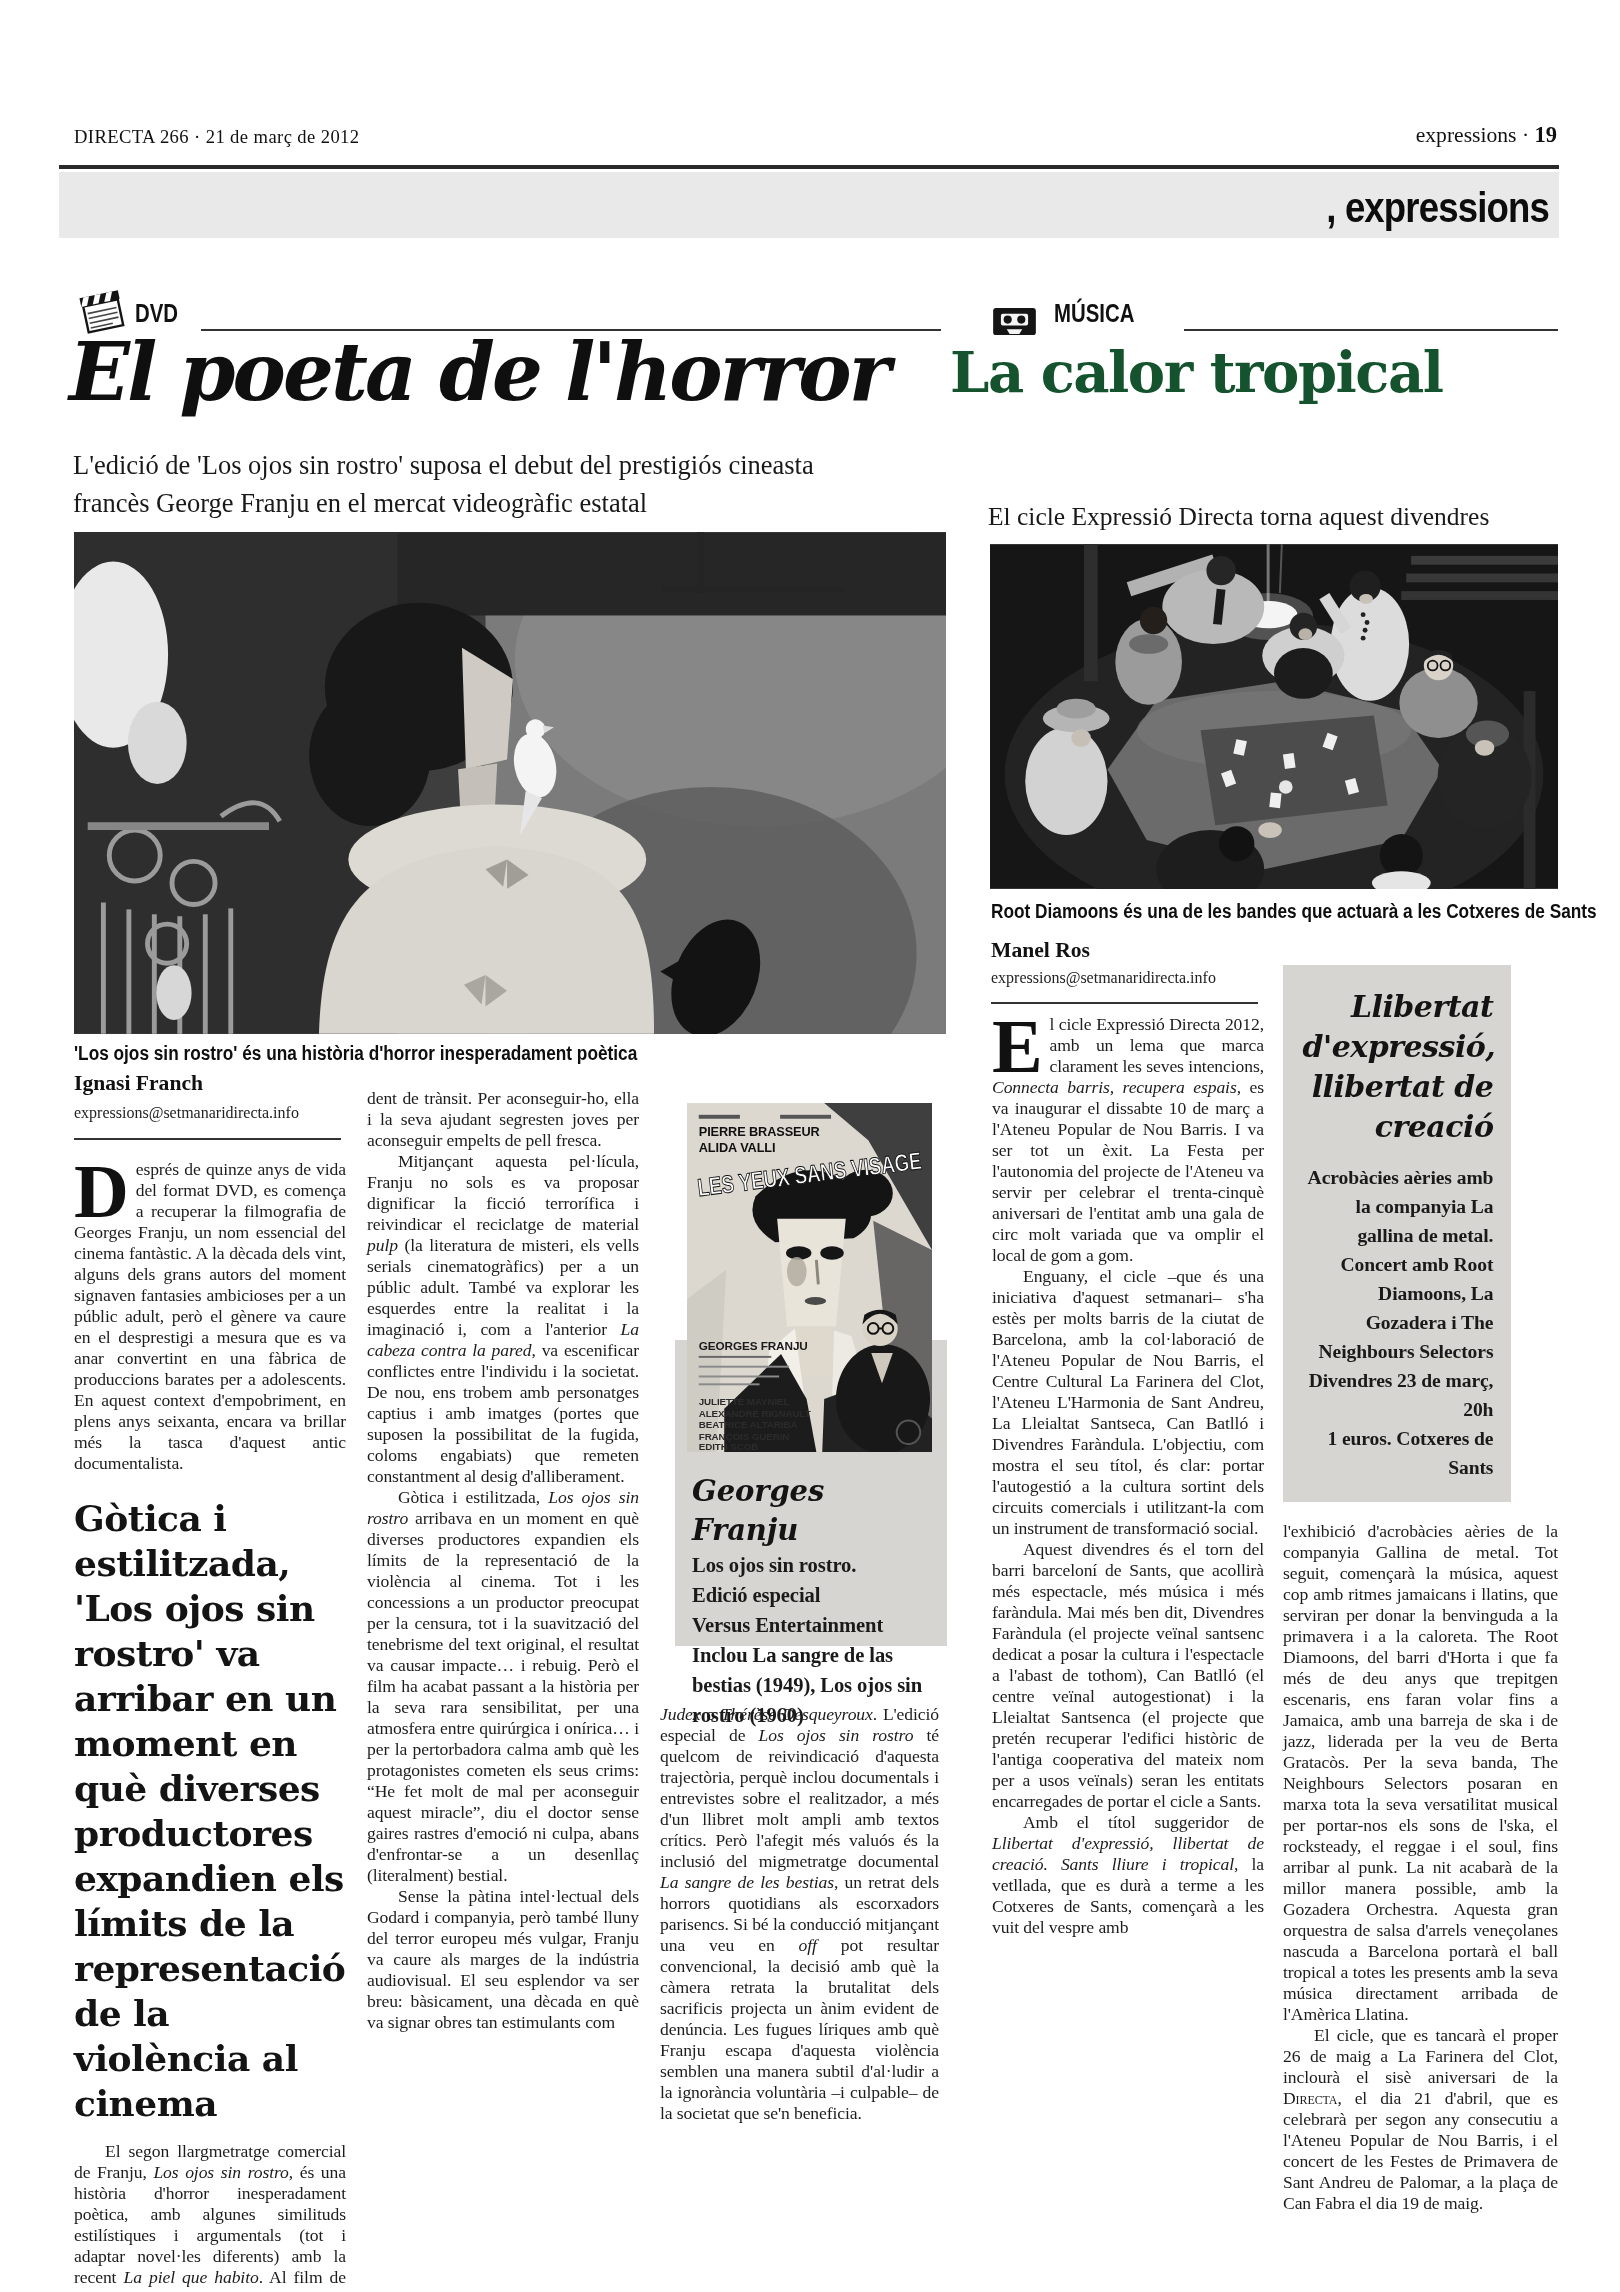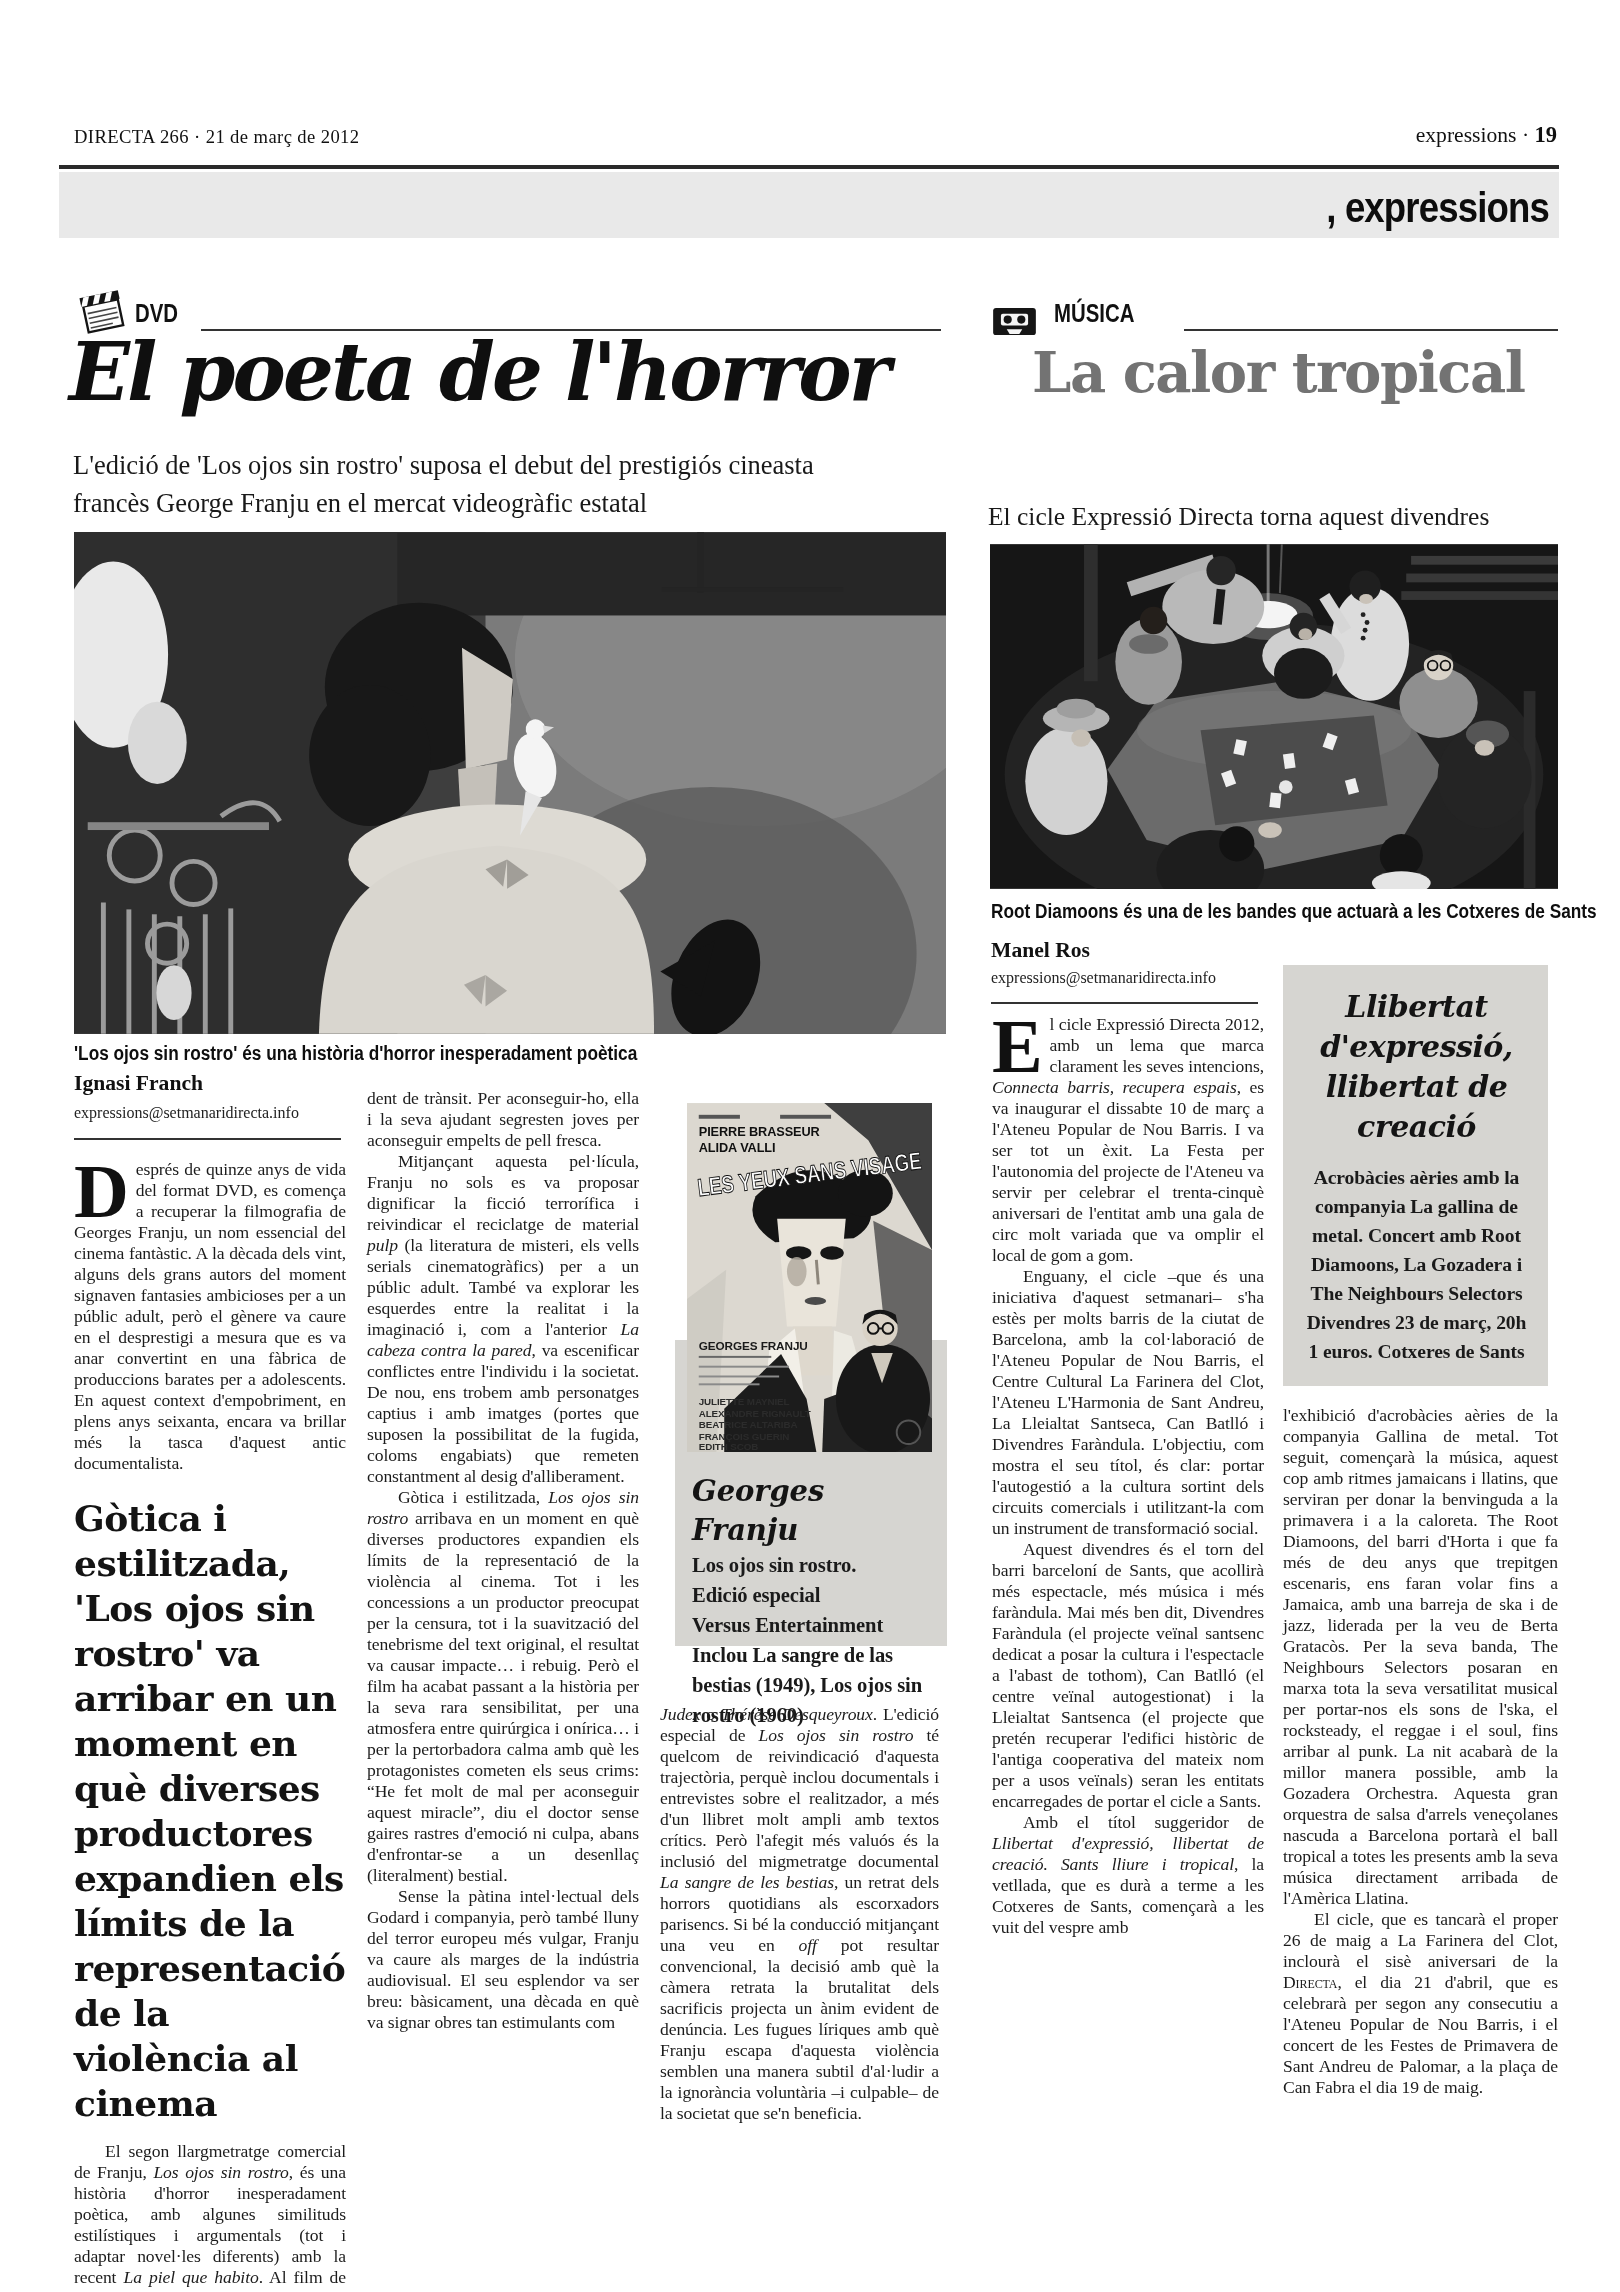--- a/index.html
+++ b/index.html
@@ -18,22 +18,22 @@
 
   
   .kicker{position:absolute;font-family:"Liberation Sans",sans-serif;font-weight:bold;
           font-size:25.5px;transform:scaleX(.8);transform-origin:left bottom;color:#111;white-space:nowrap;}
   .kicker-rule{position:absolute;height:2px;background:#333;}
   .kicker-icon{position:absolute;}
 
   
   .headline-l{position:absolute;left:69px;top:298px;width:882px;font-family:"DejaVu Serif",serif;
               font-weight:700;font-size:80px;letter-spacing:-2.9px;line-height:1;color:#0f0f0f;white-space:nowrap;font-style:italic;}
-  .headline-r{position:absolute;left:1032px;top:306px;width:588px;font-family:"DejaVu Serif",serif;
-              font-weight:700;font-size:56px;letter-spacing:-1.5px;line-height:65px;color:#737373;}
+  .headline-r{position:absolute;left:950px;top:306px;width:588px;font-family:"DejaVu Serif",serif;
+              font-weight:700;font-size:56px;letter-spacing:-1.5px;line-height:65px;color:#14532d;}
   .subhead-l{position:absolute;left:73px;top:412px;width:804px;font-size:26.5px;line-height:38px;color:#191919;}
   .subhead-r{position:absolute;left:988px;top:465px;width:588px;font-size:25.5px;line-height:35px;color:#191919;}
 
   
   .photo-l{position:absolute;left:74px;top:498px;width:872px;height:502px;overflow:hidden;}
   .photo-r{position:absolute;left:990px;top:510px;width:568px;height:345px;overflow:hidden;}
   .caption{position:absolute;font-family:"Liberation Sans",sans-serif;font-weight:bold;font-size:19.6px;
            transform:scaleX(.88);transform-origin:left top;color:#0e0e0e;white-space:nowrap;}
   .byline-name{position:absolute;font-weight:bold;font-size:21.6px;color:#111;}
   .byline-mail{position:absolute;font-size:16px;color:#222;}
@@ -57,22 +57,22 @@
   
   .poster-unit{position:relative;height:616px;}
   .review-box{position:absolute;left:14.7px;top:252px;width:272px;height:306px;background:#d6d5d1;}
   .poster{position:absolute;left:26.5px;top:14.7px;width:245px;height:349px;}
   .review-text{position:absolute;left:32px;top:384px;width:240px;text-align:left;}
   .review-dir{font-family:"DejaVu Serif",serif;font-style:italic;font-weight:700;font-size:29px;
               line-height:39px;color:#141414;}
   .review-line{font-weight:bold;font-size:20.6px;line-height:30px;color:#1a1a1a;}
 
   
-  .info-box{background:#d6d5d1;width:265px;box-sizing:border-box;padding:21.6px 17.6px 19.6px 19.6px;
-            margin-bottom:19.6px;text-align:center;}
+  .info-box{background:#d6d5d1;width:228px;box-sizing:border-box;padding:21.6px 17.6px 19.6px 19.6px;
+            margin-bottom:19.6px;text-align:right;}
   .info-title{font-family:"DejaVu Serif",serif;font-style:italic;font-weight:700;font-size:30px;
               line-height:40px;letter-spacing:-0.5px;color:#141414;}
   .info-line{font-weight:bold;font-size:19.6px;line-height:29px;color:#1a1a1a;margin-top:0;}
   .info-gap{margin-top:16.7px;}
 </style>
 </head>
 <body>
 
 <div class="page">
 

